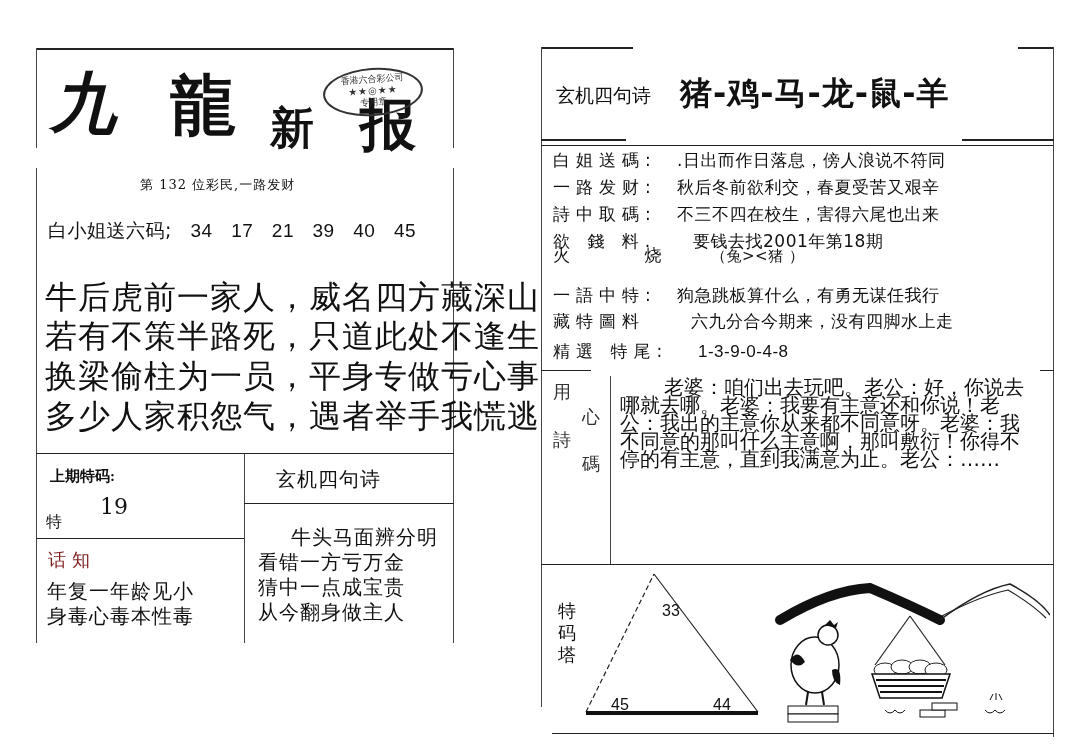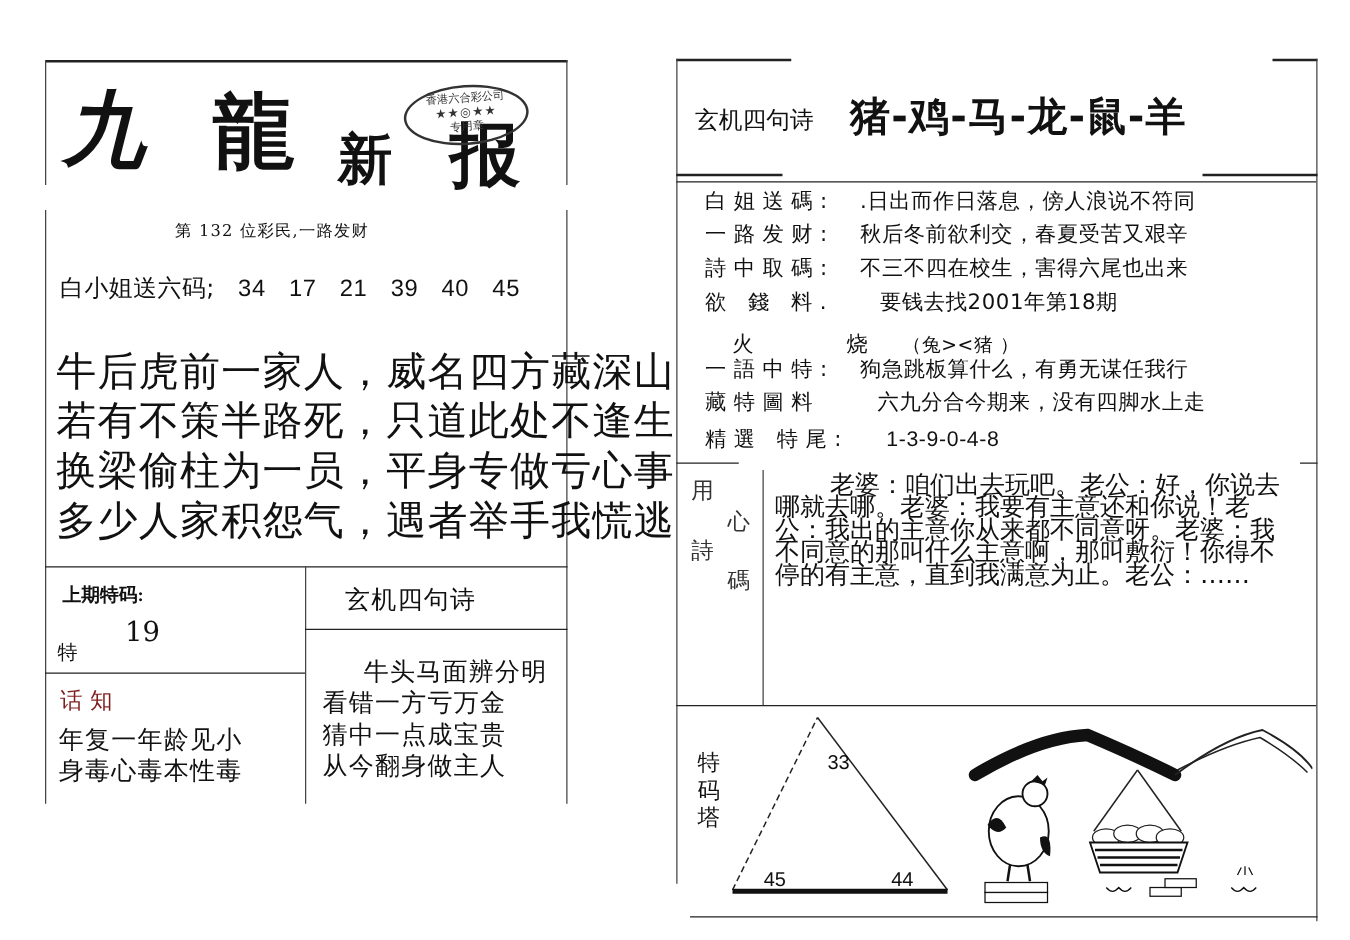--- a/index.html
+++ b/index.html
@@ -27,21 +27,21 @@
   .te-label { position: absolute; left: 46px; top: 512px; font-size: 16px; font-family: "DejaVu Serif", serif; }
   .te-value { position: absolute; left: 100px; top: 494px; font-size: 22px; font-family: "DejaVu Serif", "Liberation Serif", serif; }
   .hint-label { position: absolute; left: 48px; top: 548px; font-size: 18px; font-family: "DejaVu Serif", serif; letter-spacing: 6px; color: #7f1d1d; }
   .hint-line { position: absolute; left: 47px; font-size: 20px; letter-spacing: 1px; white-space: nowrap; }
   .xuanji-title { position: absolute; left: 276px; top: 466px; font-size: 20px; letter-spacing: 1px; }
   .xuanji-line { position: absolute; left: 258px; font-size: 20px; letter-spacing: 1px; white-space: nowrap; }
 
   
   .r-label-small { position: absolute; left: 556px; top: 83px; font-size: 19px; }
   .r-zodiac { position: absolute; left: 680px; top: 72px; font-size: 32px; font-weight: bold; letter-spacing: 1px; white-space: nowrap; }
-  .r-row { position: absolute; left: 553px; font-size: 17px; white-space: nowrap; margin-left: 11px; }
+  .r-row { position: absolute; left: 553px; font-size: 17px; white-space: nowrap; }
   .r-row .lbl { display: inline-block; letter-spacing: 6px; }
   .r-row .val { letter-spacing: 0.5px; }
   .xin-ma { position: absolute; font-size: 18px; font-family: "DejaVu Serif", serif; color: #333; }
   .story { position: absolute; left: 620px; top: 378px; width: 415px; font-size: 20px; line-height: 18px; }
   .story .indent { display: inline-block; width: 44px; }
   .tower-label { position: absolute; left: 556px; top: 600px; width: 22px; font-size: 18px; line-height: 22px; text-align: center; }
   .tower-num { position: absolute; font-size: 16px; font-family: "Liberation Sans", sans-serif; }
 </style>
 </head>
 <body>
@@ -121,21 +121,21 @@
 
   <div class="r-label-small">玄机四句诗</div>
   <div class="r-zodiac">
     <span>猪</span><span>-</span><span>鸡</span><span>-</span><span>马</span><span>-</span><span>龙</span><span>-</span><span>鼠</span><span>-</span><span>羊</span>
   </div>
 
   <div class="r-row" style="top:149px;"><span class="lbl" style="width:124px;">白姐送碼:</span><span class="val">.日出而作日落息，傍人浪说不符同</span></div>
   <div class="r-row" style="top:176px;"><span class="lbl" style="width:124px;">一路发财:</span><span class="val">秋后冬前欲利交，春夏受苦又艰辛</span></div>
   <div class="r-row" style="top:203px;"><span class="lbl" style="width:124px;">詩中取碼:</span><span class="val">不三不四在校生，害得六尾也出来</span></div>
   <div class="r-row" style="top:230px;"><span class="lbl" style="width:140px; white-space:pre;">欲 錢 料.</span><span class="val">要钱去找2001年第18期</span></div>
-  <div class="r-row" style="top:264px;text-align:center;"><span class="lbl" style="width:158px; white-space:pre;">火      烧</span><span class="val" style="font-size:15px;">（兔&gt;&lt;猪 ）</span></div>
+  <div class="r-row" style="top:244px;"><span class="lbl" style="width:158px; white-space:pre;">火      烧</span><span class="val" style="font-size:15px;">（兔&gt;&lt;猪 ）</span></div>
   <div class="r-row" style="top:284px;"><span class="lbl" style="width:124px;">一語中特:</span><span class="val">狗急跳板算什么，有勇无谋任我行</span></div>
   <div class="r-row" style="top:310px;"><span class="lbl" style="width:138px;">藏特圖料</span><span class="val">六九分合今期来，没有四脚水上走</span></div>
   <div class="r-row" style="top:340px;"><span class="lbl" style="width:145px; white-space:pre;">精選 特尾:</span><span class="val" style="font-family:'Liberation Sans',sans-serif;">1-3-9-0-4-8</span></div>
 
   <span class="xin-ma" style="left:553px; top:380px;">用</span>
   <span class="xin-ma" style="left:582px; top:405px;">心</span>
   <span class="xin-ma" style="left:553px; top:428px;">詩</span>
   <span class="xin-ma" style="left:582px; top:452px;">碼</span>
   <div class="story"><span class="indent"></span><span>老婆：咱们出去玩吧。老公：好，你说去哪就去哪。老婆：我要有主意还和你说！老公：我出的主意你从来都不同意呀。老婆：我不同意的那叫什么主意啊，那叫敷衍！你得不停的有主意，直到我满意为止。老公：……</span></div>
 

